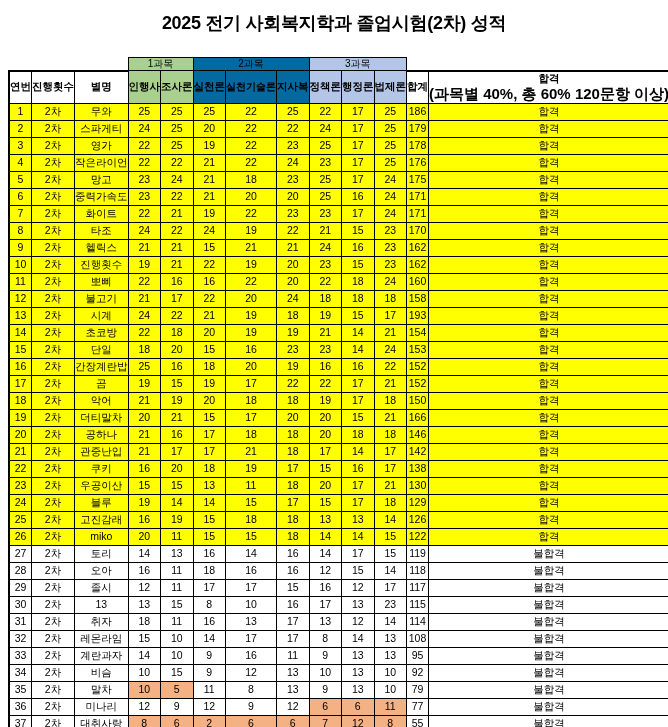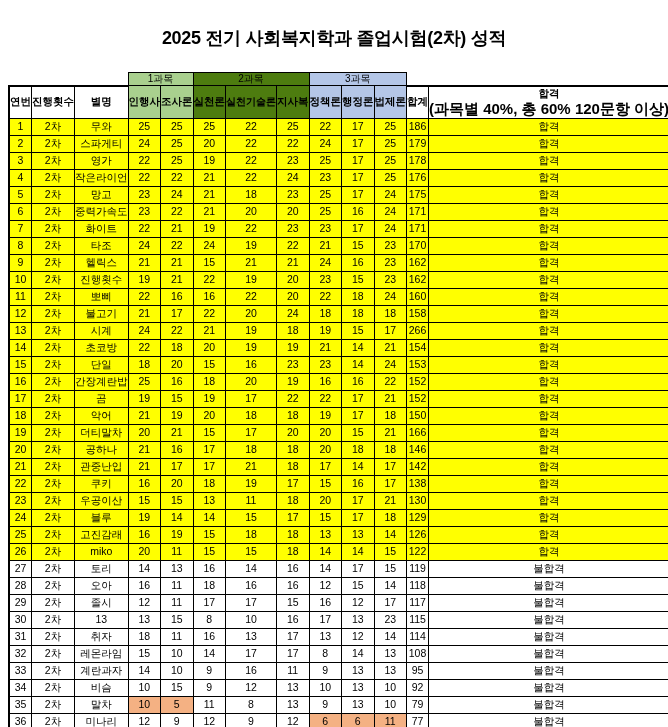--- a/index.html
+++ b/index.html
@@ -8,21 +8,21 @@
     width: 668px;
     height: 727px;
     background: #ffffff;
     font-family: "Liberation Sans", sans-serif;
     color: #000;
   }
   .title {
     text-align: center;
     font-size: 18px;
     font-weight: bold;
-    padding-top: 26px;
+    padding-top: 11px;
     letter-spacing: -0.3px;
   }
   table.score-table {
     border-collapse: collapse;
     table-layout: fixed;
     margin: 22px 0 0 8px;
   }
   th, td {
     border: 1px solid #000;
     text-align: center;
@@ -32,21 +32,21 @@
     font-size: 10.5px;
     height: 16px;
     line-height: 1.05;
     white-space: nowrap;
     overflow: hidden;
   }
   tr.group-row th { height: 12px; font-size: 10px; }
   th.gh-empty { border: none; background: transparent; }
   tr.main-header th { height: 31px; font-weight: bold; }
   .grp-1 { background: #A9D08E; }
-  .grp-2 { background: #4d7c0f; }
+  .grp-2 { background: #0369a1; }
   .grp-3 { background: #B4C6E7; }
   th.small-label { font-size: 10px; }
   th .note { font-size: 15px; margin-top: 2px; }
   tr.pass td { background: #FFFF00; }
   tr.fail td { background: #FFFFFF; }
   td.low { background: #F4B183 !important; }
   .b-left  { border-left-width: 2px; }
   .b-right { border-right-width: 2px; }
   .b-top   { border-top-width: 2px; }
   tbody tr:last-child td { border-bottom-width: 2px; }
@@ -285,21 +285,21 @@
         <td>2차</td>
         <td>시계</td>
         <td>24</td>
         <td>22</td>
         <td>21</td>
         <td>19</td>
         <td>18</td>
         <td>19</td>
         <td>15</td>
         <td>17</td>
-        <td>266</td>
+        <td>193</td>
         <td class="b-right">합격</td>
       </tr>
       <tr class="pass">
         <td class="b-left">14</td>
         <td>2차</td>
         <td>초코방</td>
         <td>22</td>
         <td>18</td>
         <td>20</td>
         <td>19</td>

